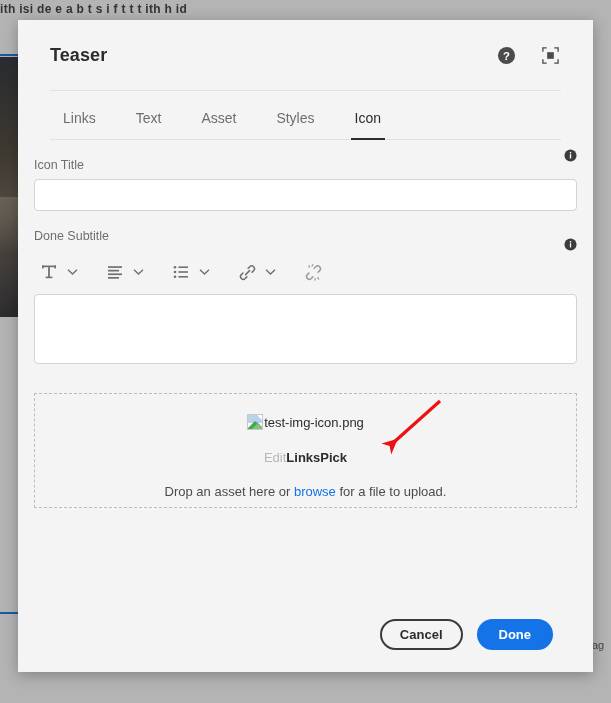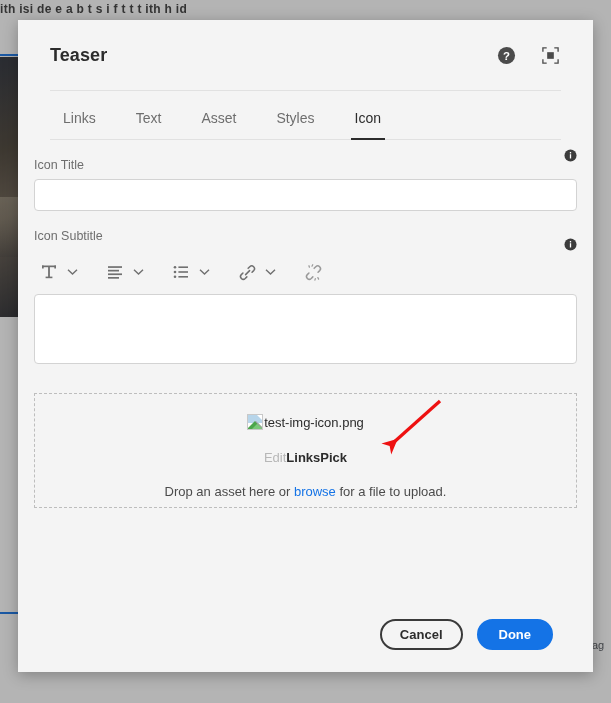--- a/index.html
+++ b/index.html
@@ -464,21 +464,21 @@
     </div>
 
     <div class="field-block">
       <span class="info-dot" style="top:26px;">
         <svg width="13" height="13" viewBox="0 0 14 14">
           <circle cx="7" cy="7" r="6.5" fill="#3c3c3c"></circle>
           <rect x="6.3" y="5.6" width="1.4" height="4.6" fill="#ffffff"></rect>
           <rect x="6.3" y="3.2" width="1.4" height="1.6" fill="#ffffff"></rect>
         </svg>
       </span>
-      <label class="field-label">Icon Subtitle</label>
+      <label class="field-label">Done Subtitle</label>
 
       <div class="rte-toolbar">
 
         <div class="rte-group">
           <span class="rte-ic">
             <svg width="18" height="18" viewBox="0 0 18 18">
               <g fill="#707070">
                 <rect x="2" y="2.5" width="14" height="1.7"></rect>
                 <rect x="2" y="2.5" width="1.7" height="3"></rect>
                 <rect x="14.3" y="2.5" width="1.7" height="3"></rect>

